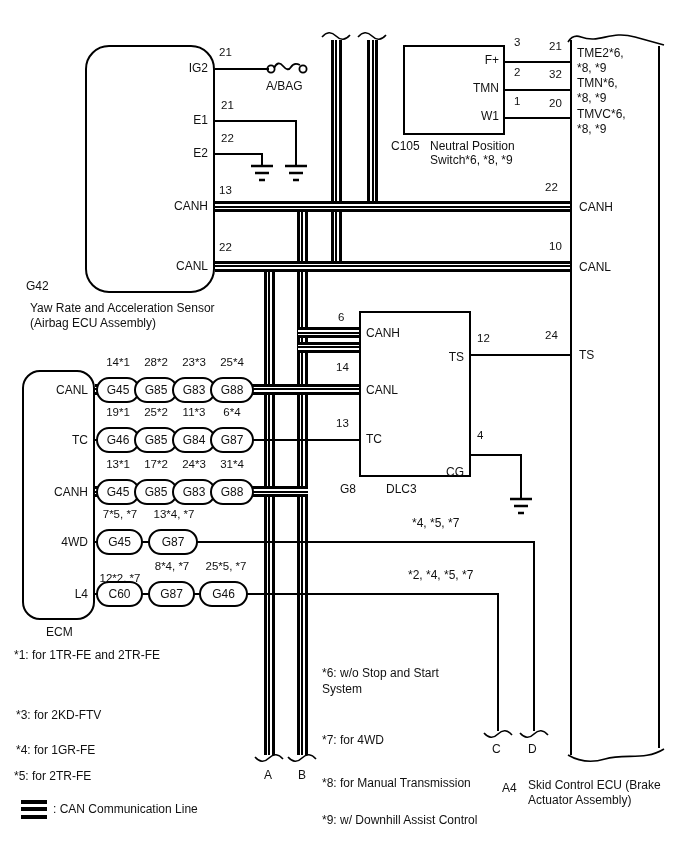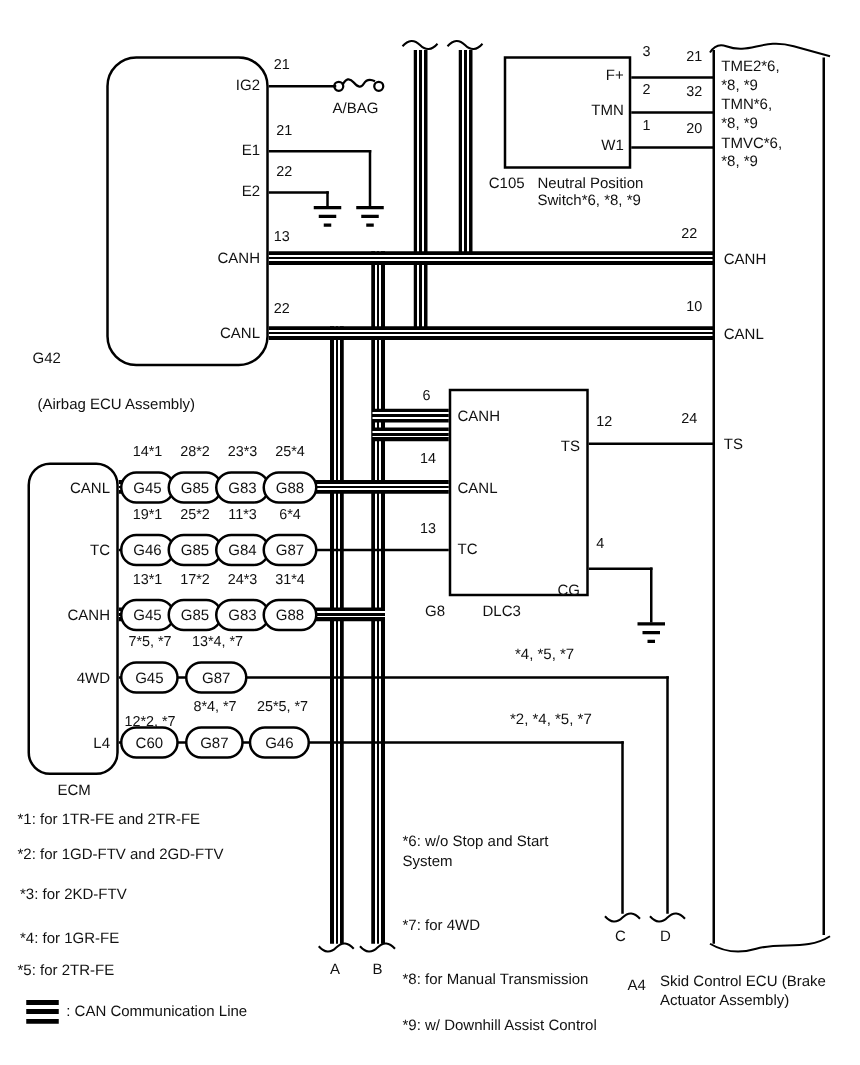--- a/index.html
+++ b/index.html
@@ -73,20 +73,21 @@
   <div class="lbl r" style="right:480px;top:113px;">E1</div>
   <div class="lbl r" style="right:480px;top:146px;">E2</div>
   <div class="lbl r" style="right:480px;top:199px;">CANH</div>
   <div class="lbl r" style="right:480px;top:259px;">CANL</div>
   <div class="pin" style="left:219px;top:46px;">21</div>
   <div class="pin" style="left:221px;top:99px;">21</div>
   <div class="pin" style="left:221px;top:132px;">22</div>
   <div class="pin" style="left:219px;top:184px;">13</div>
   <div class="pin" style="left:219px;top:241px;">22</div>
   <div class="lbl" style="left:26px;top:279px;">G42</div>
+  <div class="lbl" style="left:30px;top:301px;">Yaw Rate and Acceleration Sensor</div>
   <div class="lbl" style="left:30px;top:316px;">(Airbag ECU Assembly)</div>
 
   <svg style="left:264px;top:58px;" width="46" height="22" viewBox="0 0 46 22">
     <circle cx="7" cy="11" r="3.6" fill="none" stroke="#000" stroke-width="1.8"></circle>
     <circle cx="39" cy="11" r="3.6" fill="none" stroke="#000" stroke-width="1.8"></circle>
     <path d="M10,10 q4,-8 9,-2 t8,1 t9,-2" fill="none" stroke="#000" stroke-width="1.8"></path>
   </svg>
   <div class="lbl" style="left:266px;top:79px;">A/BAG</div>
 
   <svg style="left:248px;top:164px;" width="28" height="20" viewBox="0 0 28 20">
@@ -214,21 +215,20 @@
       <rect x="0" y="7" width="32" height="9" fill="#fff"></rect>
       <path d="M2,6 Q9,14 16,7 T30,8" fill="none" stroke="#000" stroke-width="1.6"></path>
     </svg>
 
   <div class="lbl" style="left:264px;top:768px;">A</div>
   <div class="lbl" style="left:298px;top:768px;">B</div>
   <div class="lbl" style="left:492px;top:742px;">C</div>
   <div class="lbl" style="left:528px;top:742px;">D</div>
 
   <div class="lbl" style="left:14px;top:648px;">*1: for 1TR-FE and 2TR-FE</div>
-  <div class="lbl" style="left:14px;top:676px;">*2: for 1GD-FTV and 2GD-FTV</div>
   <div class="lbl" style="left:16px;top:708px;">*3: for 2KD-FTV</div>
   <div class="lbl" style="left:16px;top:743px;">*4: for 1GR-FE</div>
   <div class="lbl" style="left:14px;top:769px;">*5: for 2TR-FE</div>
 
   <div class="legendbar" style="left:21px;top:800px;"></div>
   <div class="lbl" style="left:53px;top:802px;">: CAN Communication Line</div>
 
   <div class="lbl" style="left:322px;top:666px;">*6: w/o Stop and Start</div>
   <div class="lbl" style="left:322px;top:682px;">System</div>
   <div class="lbl" style="left:322px;top:733px;">*7: for 4WD</div>

